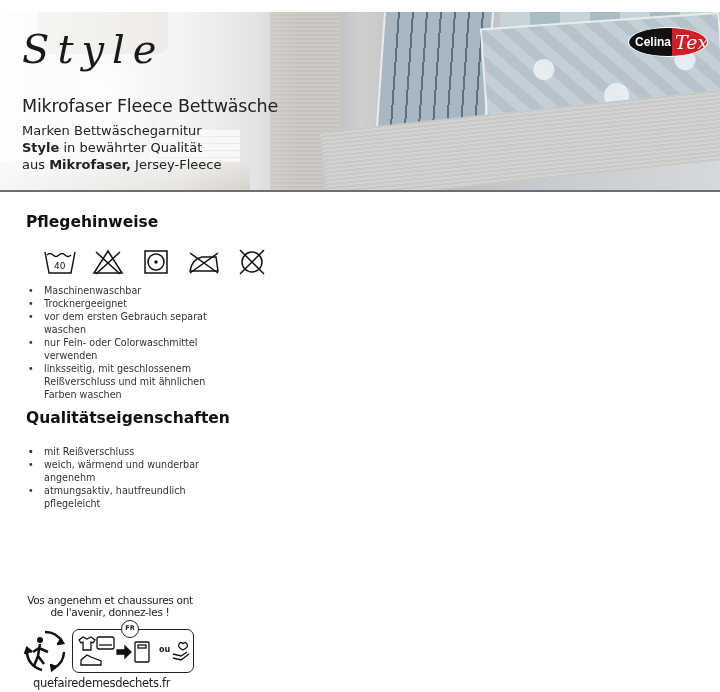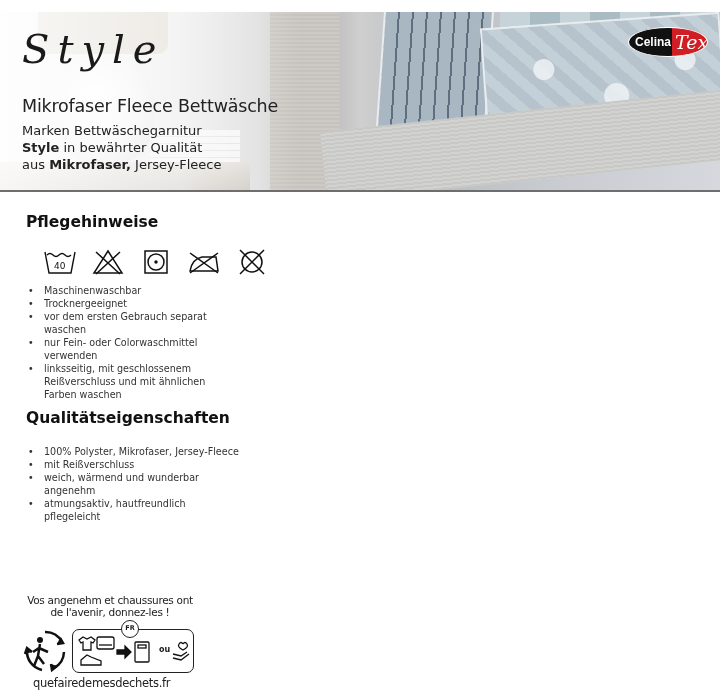--- a/index.html
+++ b/index.html
@@ -142,21 +142,21 @@
   <li><span class="dot">•</span><span>Maschinenwaschbar</span></li>
   <li><span class="dot">•</span><span>Trocknergeeignet</span></li>
   <li><span class="dot">•</span><span>vor dem ersten Gebrauch separat</span><br><span>waschen</span></li>
   <li><span class="dot">•</span><span>nur Fein- oder Colorwaschmittel</span><br><span>verwenden</span></li>
   <li><span class="dot">•</span><span>linksseitig, mit geschlossenem</span><br><span>Reißverschluss und mit ähnlichen</span><br><span>Farben waschen</span></li>
 </ul>
 
 <div class="section-heading h-quality">Qualitätseigenschaften</div>
 
 <ul class="bullet-list quality-list">
-  <li><span class="dot">•</span><span>100% Polyster, Mikrofaser, Jersey-Fleece</span></li>
+  <li><span class="dot">•</span></li>
   <li><span class="dot">•</span><span>mit Reißverschluss</span></li>
   <li><span class="dot">•</span><span>weich, wärmend und wunderbar</span><br><span>angenehm</span></li>
   <li><span class="dot">•</span><span>atmungsaktiv, hautfreundlich</span><br><span>pflegeleicht</span></li>
 </ul>
 
 <div class="recycle-text">
   <div>Vos angenehm et chaussures ont</div>
   <div>de l'avenir, donnez-les !</div>
 </div>
 

